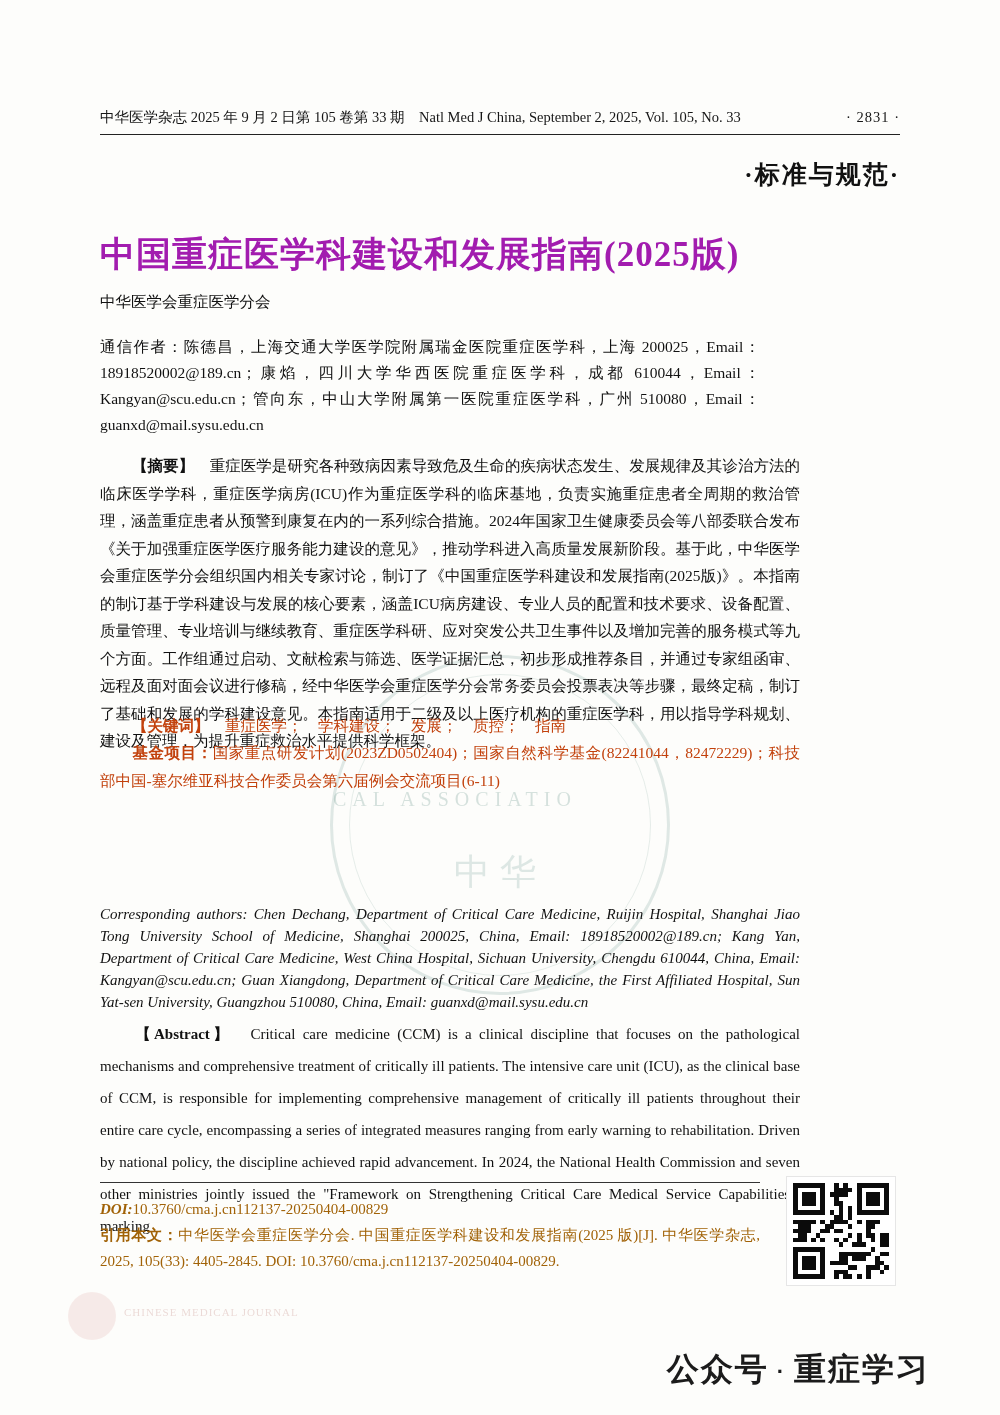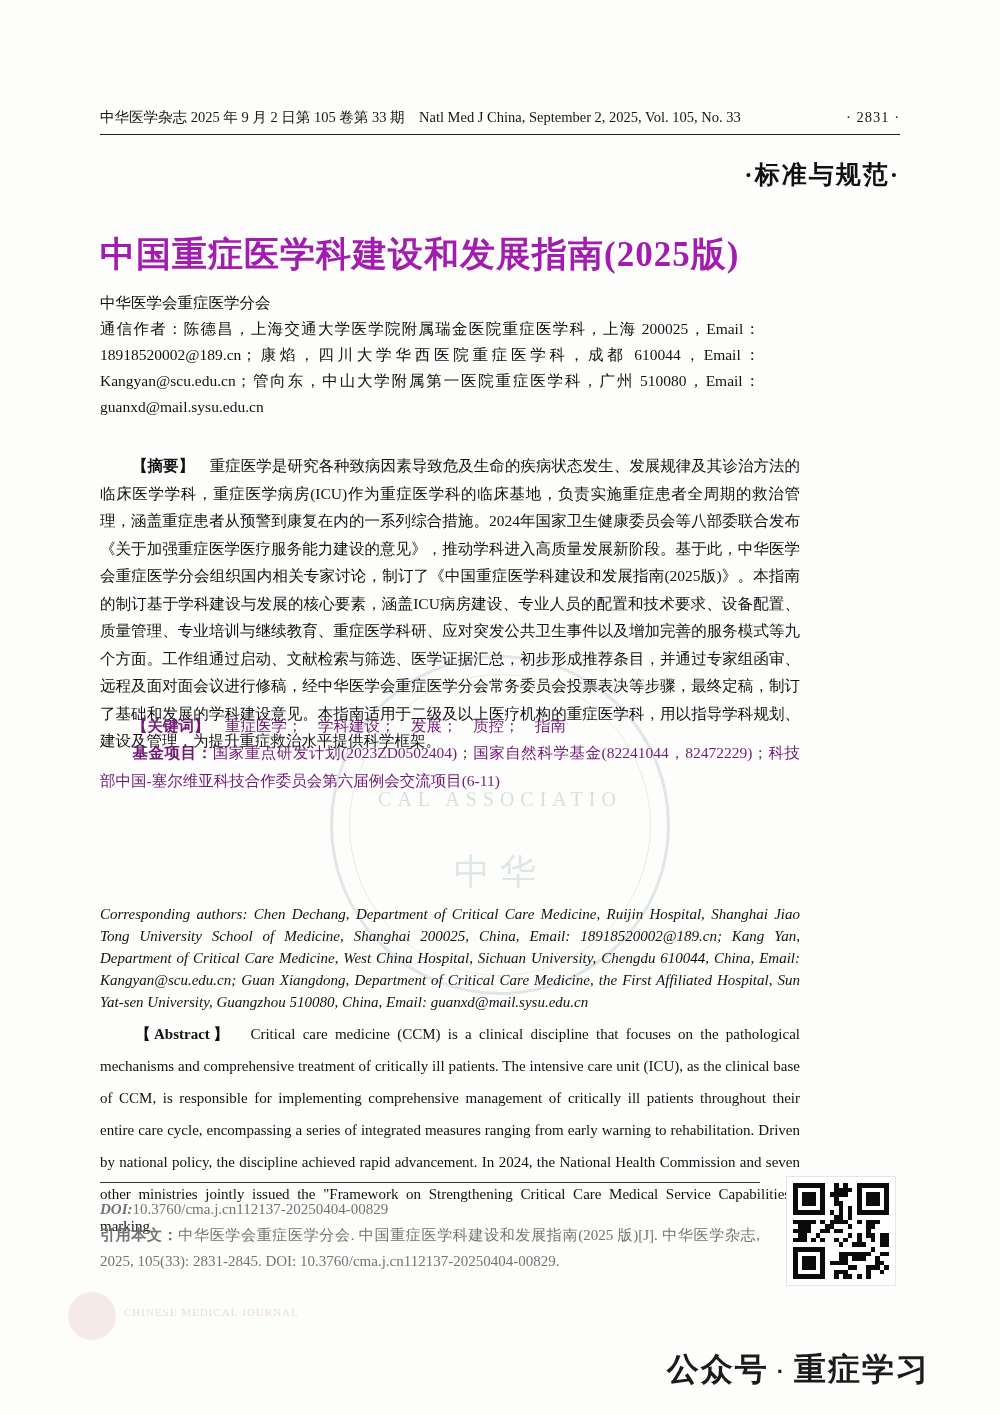--- a/index.html
+++ b/index.html
@@ -41,21 +41,21 @@
     content: "";
     position: absolute;
     left: 16px; top: 16px; right: 16px; bottom: 16px;
     border-radius: 50%;
     border: 1.5px solid rgba(120,160,150,0.18);
   }
   .wm-text {
     position: absolute;
     left: 0; top: 130px;
     width: 100%;
-    text-align: center;
+    text-align: left;
     font-size: 20px;
     letter-spacing: 6px;
     color: rgba(110,155,145,0.28);
     font-family: "Liberation Serif", serif;
   }
   .wm-cn {
     position: absolute;
     left: 0; top: 190px;
     width: 100%;
     text-align: center;
@@ -158,21 +158,21 @@
   .authors {
     position: absolute;
     left: 100px;
     top: 290px;
     width: 660px;
     font-size: 15.5px;
     line-height: 26px;
     color: #111;
     z-index: 3;
   }
-  .authors .org { margin-bottom: 0; }
+  .authors .org { margin-bottom: 18px; font-family: Liberation Mono, monospace; }
   .authors .corr { text-align: justify; }
 
   
   .abstract-cn {
     position: absolute;
     left: 100px;
     top: 452px;
     width: 700px;
     font-size: 15.5px;
     line-height: 27.5px;
@@ -183,21 +183,21 @@
   .abstract-cn p { margin: 0; text-indent: 0; }
   .lbl { font-weight: bold; }
   .ind { display: inline-block; width: 32px; }
 
   .kw-line, .fund-line, .reg-line {
     position: absolute;
     left: 100px;
     width: 700px;
     font-size: 15.5px;
     line-height: 27.5px;
-    color: #701a75;
+    color: #c2410c;
     z-index: 3;
     text-align: justify;
   }
   .kw-line { top: 712px; }
   .fund-line { top: 739px; }
   .reg-line { top: 789px; }
 
   
   .en-title {
     position: absolute;
@@ -256,21 +256,21 @@
     background: #333;
     z-index: 3;
   }
   .footer {
     position: absolute;
     left: 100px;
     top: 1196px;
     width: 660px;
     font-size: 15px;
     line-height: 26px;
-    color: #737373;
+    color: #a16207;
     z-index: 3;
   }
   .footer .row { white-space: nowrap; }
   .footer .doi-label { font-weight: bold; font-style: italic; }
   .footer .editor { margin-left: 60px; font-weight: bold; }
   .footer .cite-label { font-weight: bold; }
   .footer .cite-body { white-space: normal; text-align: justify; }
 
   
   .qr-box {
@@ -366,21 +366,21 @@
   <div class="en-abstract">
     <span class="ind"></span><span class="lbl">【Abstract】</span>　<span>Critical care medicine (CCM) is a clinical discipline that focuses on the pathological mechanisms and comprehensive treatment of critically ill patients. The intensive care unit (ICU), as the clinical base of CCM, is responsible for implementing comprehensive management of critically ill patients throughout their entire care cycle, encompassing a series of integrated measures ranging from early warning to rehabilitation. Driven by national policy, the discipline achieved rapid advancement. In 2024, the National Health Commission and seven other ministries jointly issued the "Framework on Strengthening Critical Care Medical Service Capabilities", marking</span>
   </div>
 
   <div class="footer-rule"></div>
   <div class="footer">
     <div class="row">
       <span class="doi-label">DOI:</span><span>10.3760/cma.j.cn112137-20250404-00829</span>
     </div>
     <div class="cite-body">
-      <span class="cite-label">引用本文：</span><span>中华医学会重症医学分会. 中国重症医学科建设和发展指南(2025 版)[J]. 中华医学杂志, 2025, 105(33): 2831-2845. DOI: 10.3760/cma.j.cn112137-20250404-00829.</span>
+      <span class="cite-label">引用本文：</span><span>中华医学会重症医学分会. 中国重症医学科建设和发展指南(2025 版)[J]. 中华医学杂志, 2025, 105(33): 4405-2845. DOI: 10.3760/cma.j.cn112137-20250404-00829.</span>
     </div>
   </div>
 
   <div class="qr-box">
     <div class="qr-grid" id="qrGrid">
         <i class="on"></i>
         <i class="on"></i>
         <i class="on"></i>
         <i class="on"></i>
         <i class="on"></i>

